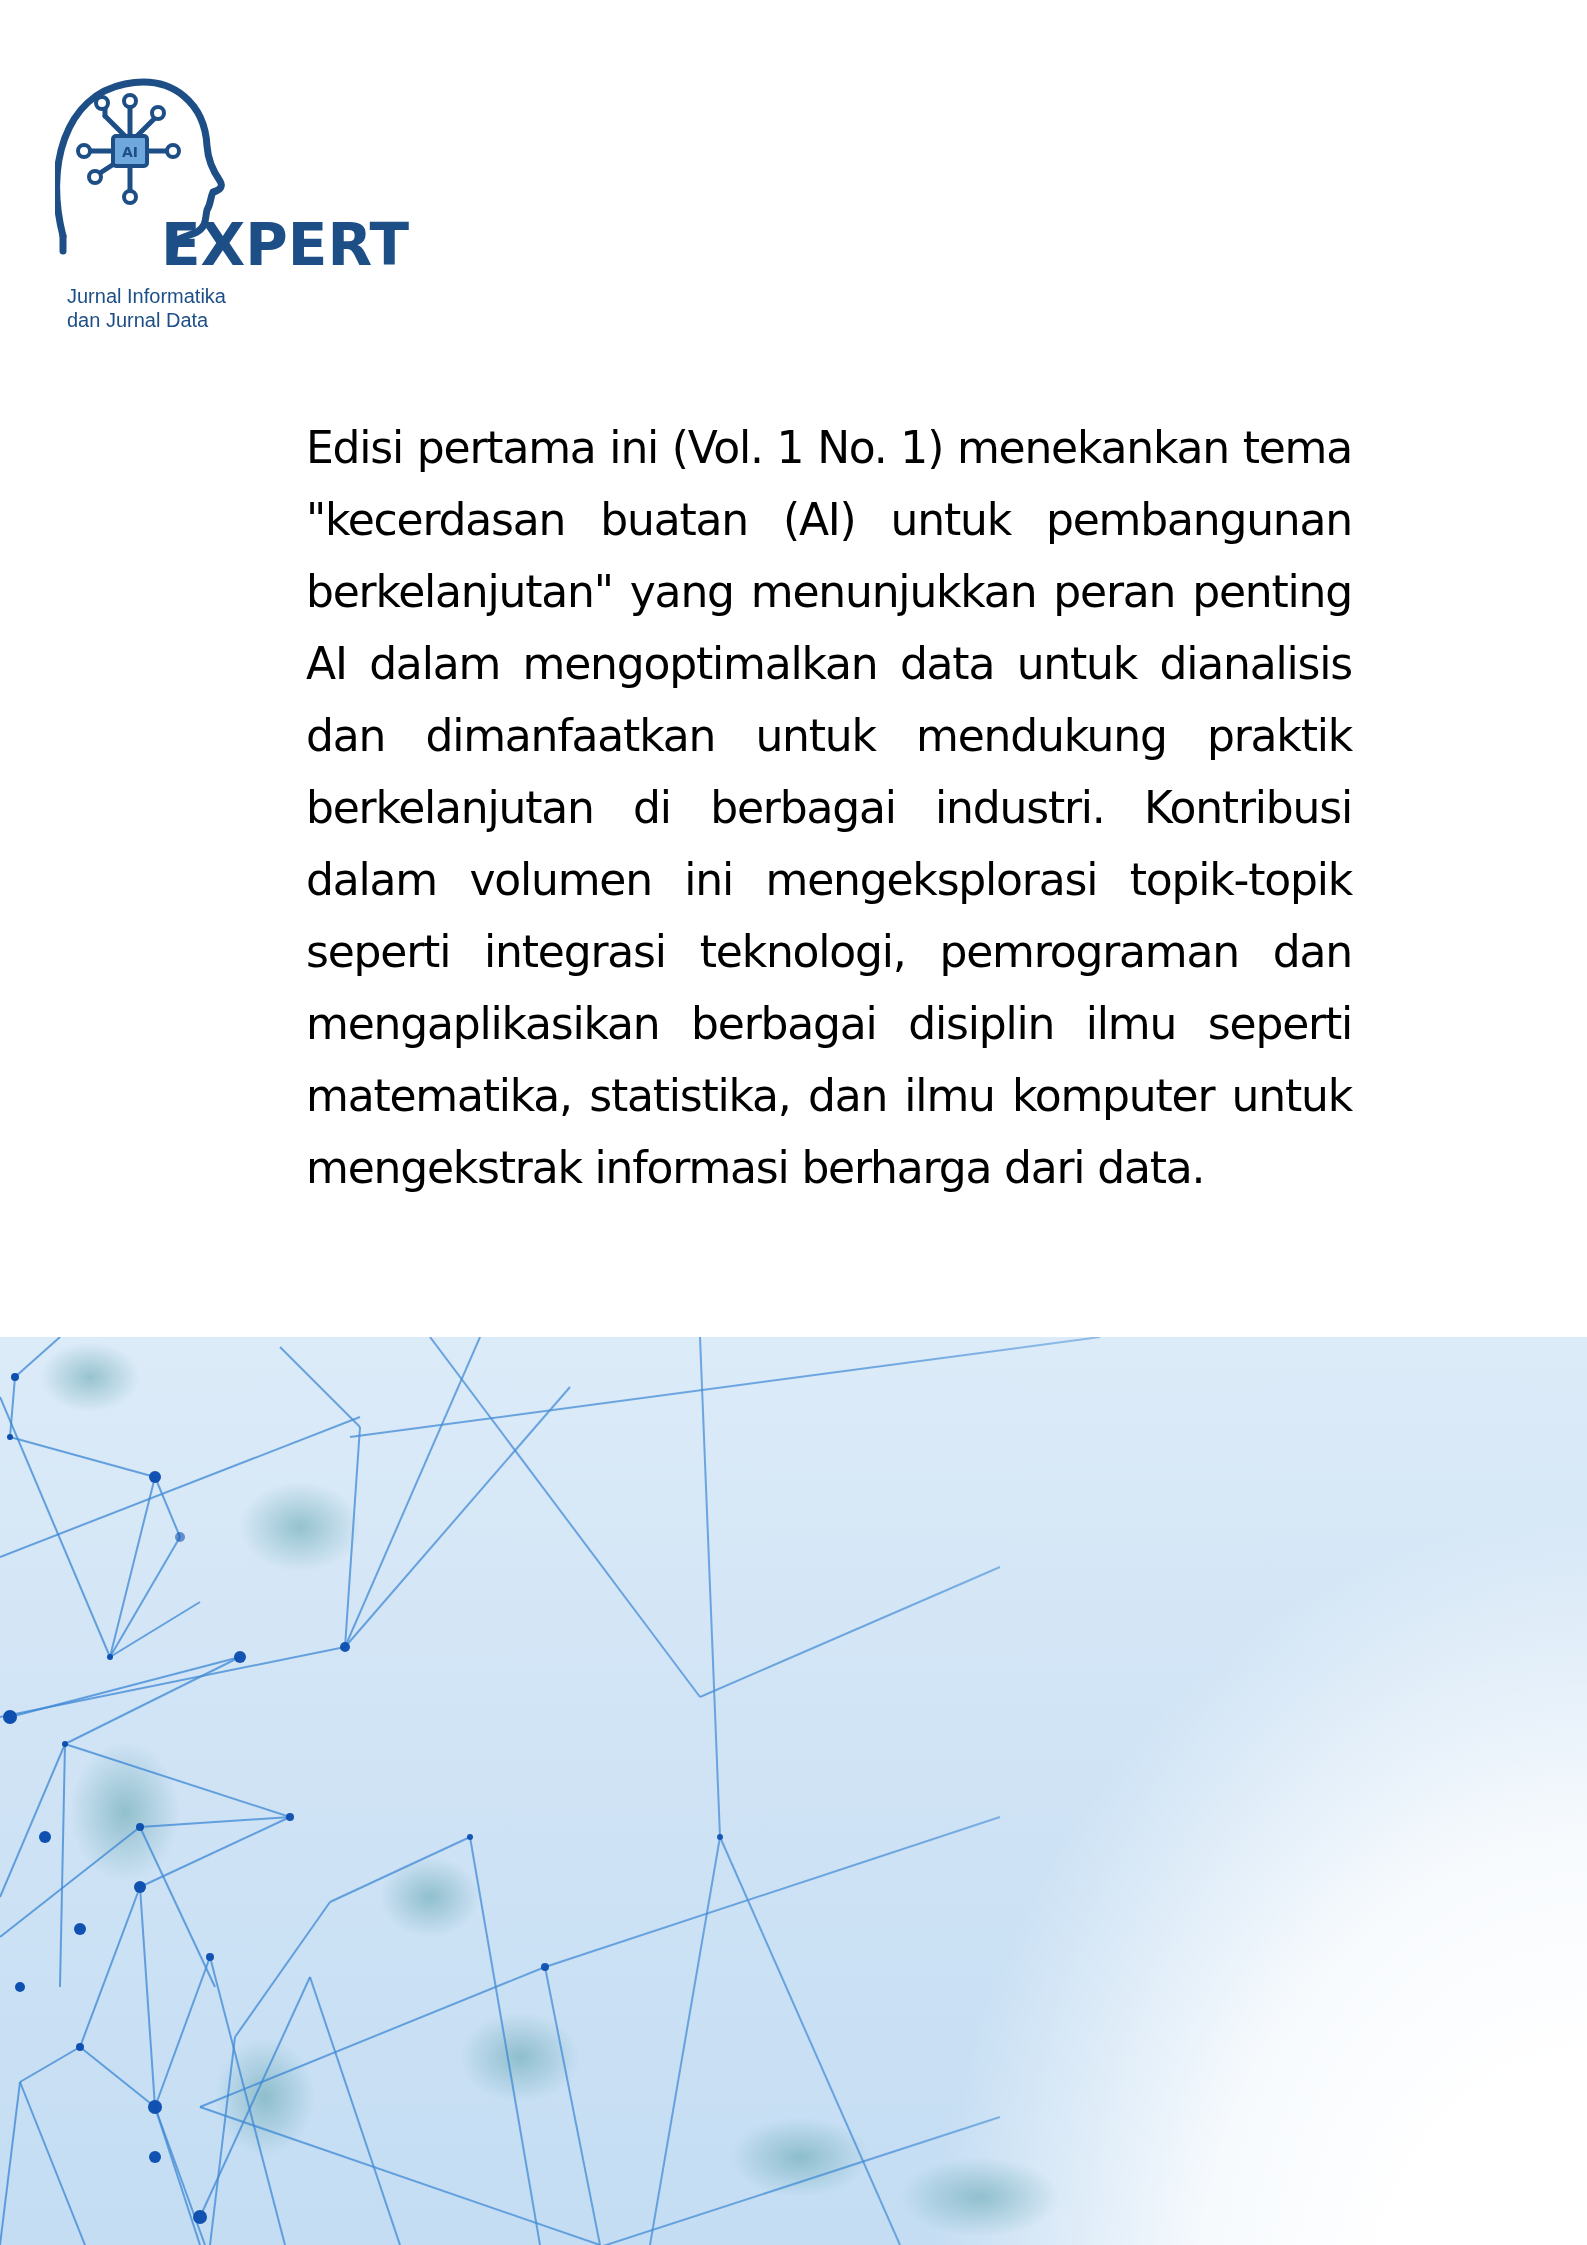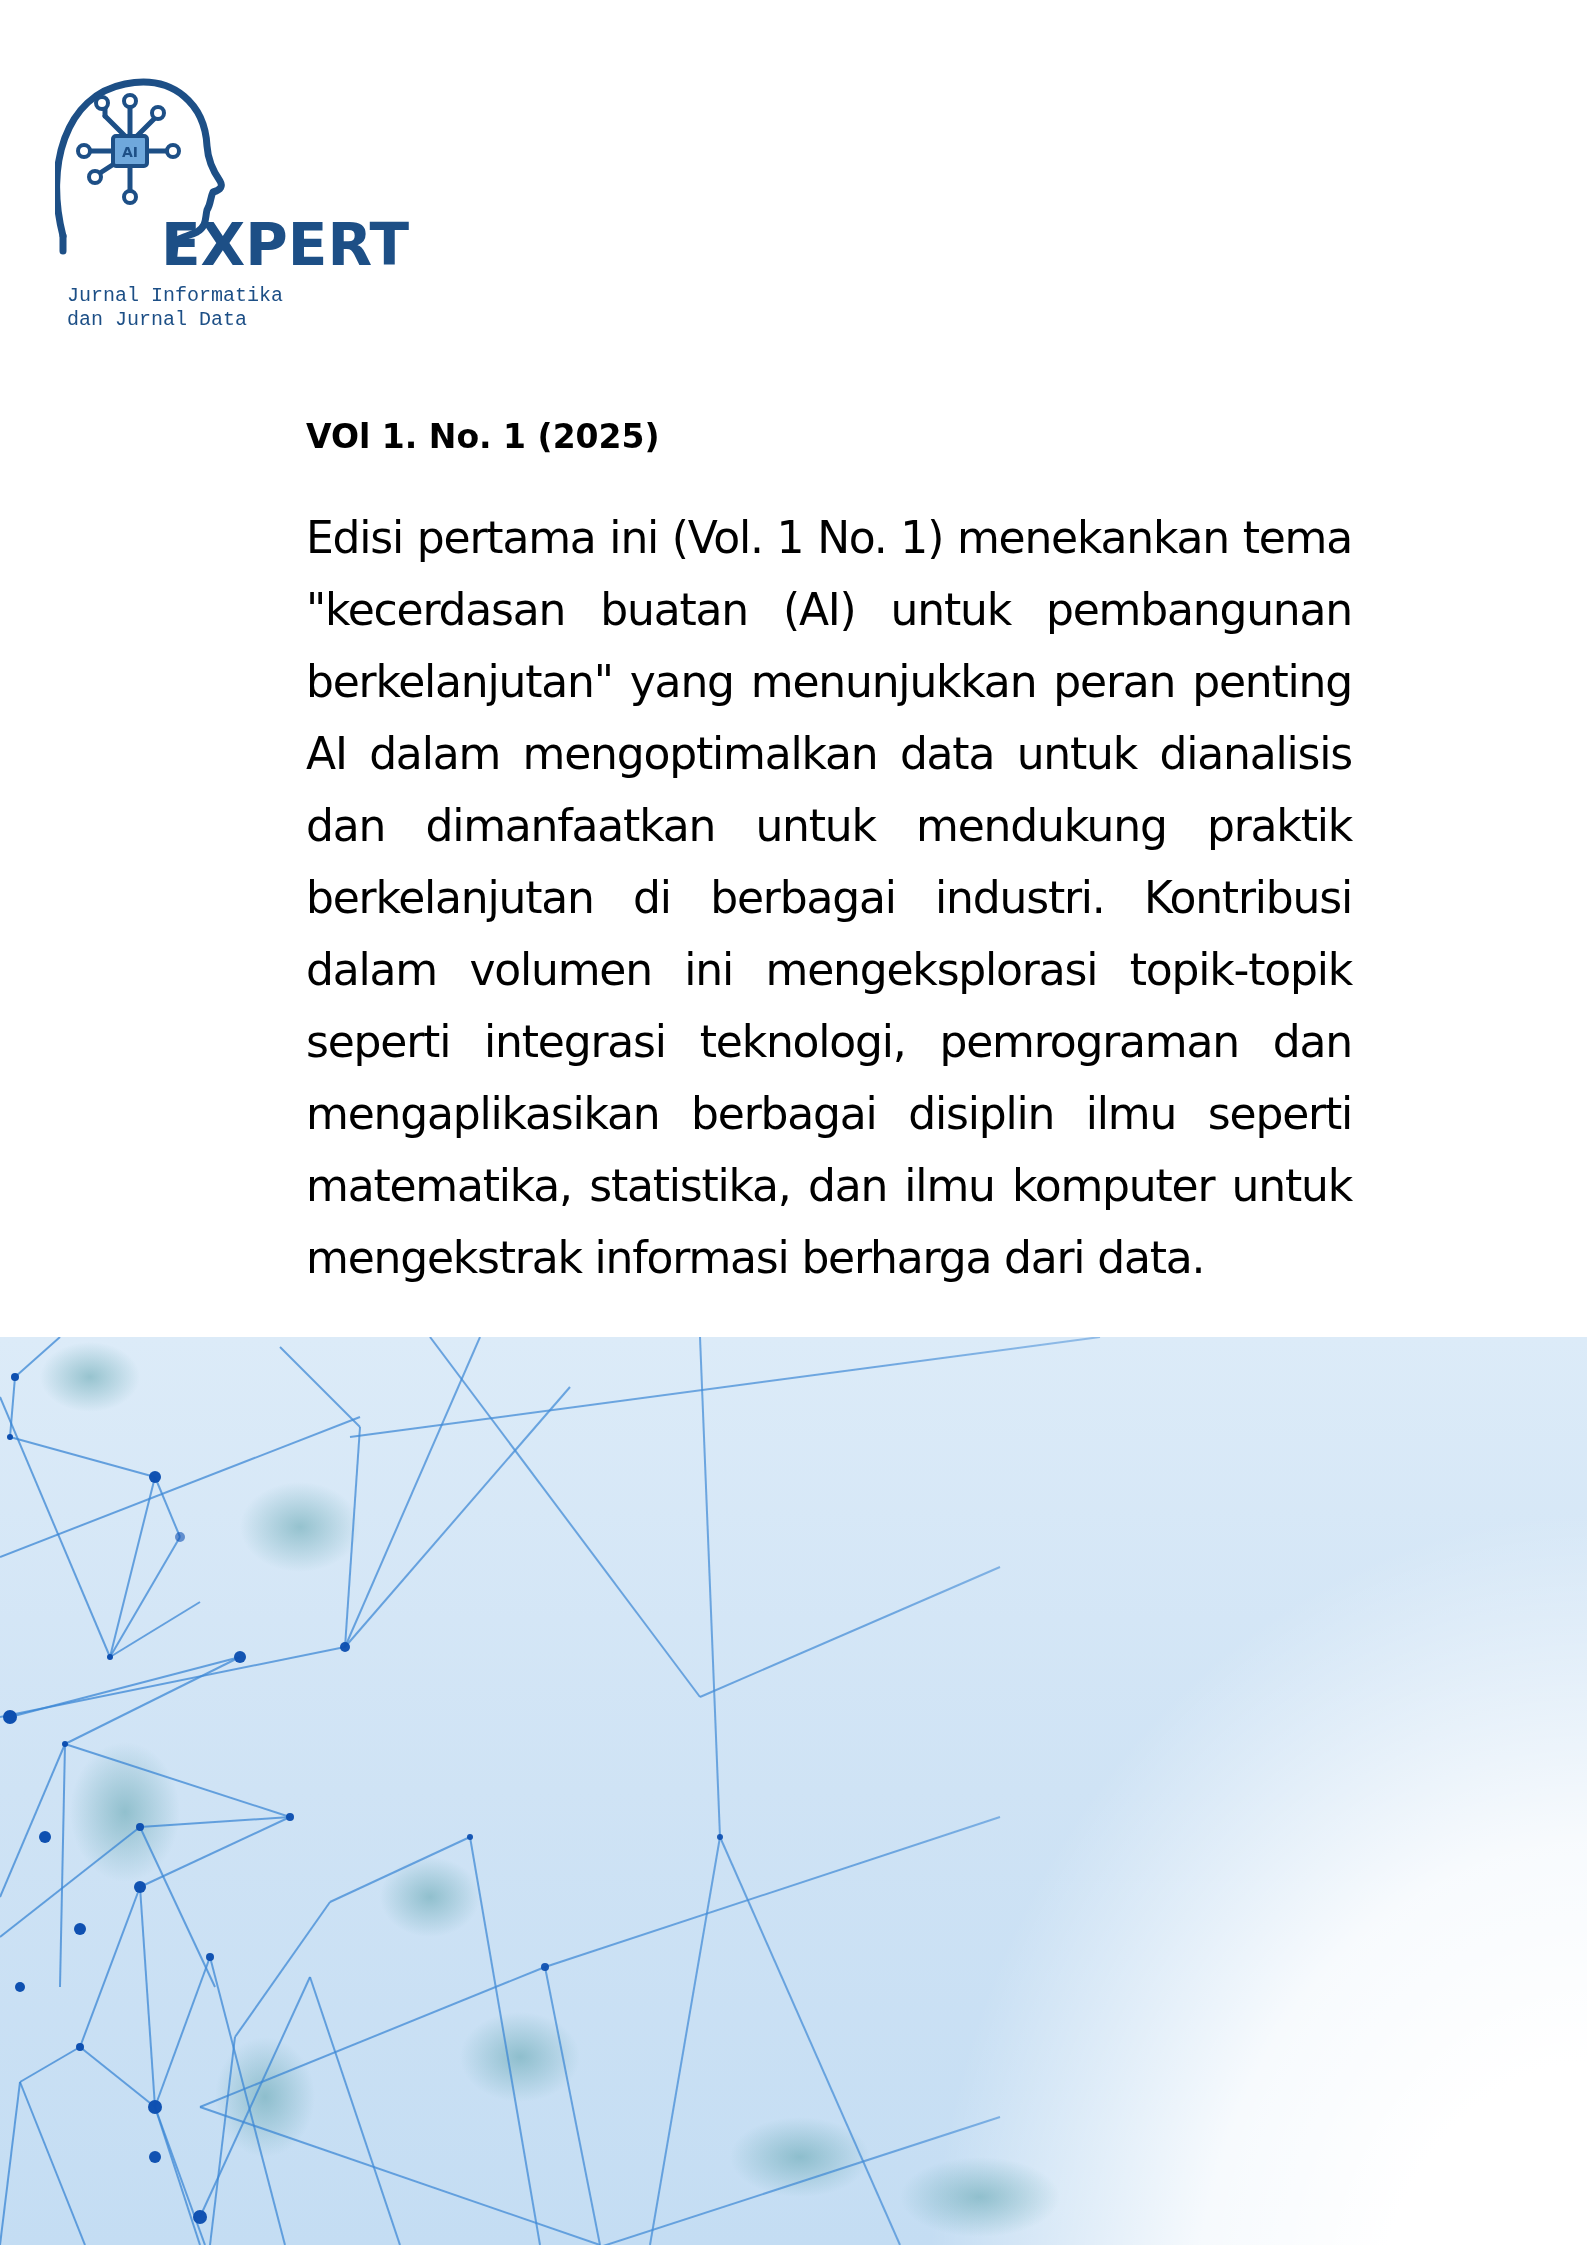--- a/index.html
+++ b/index.html
@@ -20,21 +20,21 @@
     position: absolute; left: 55px; top: 76px; width: 320px; height: 260px; z-index: 2;
   }
   .logo svg { position: absolute; left: 0; top: 0; }
   .logo-word {
     position: absolute; left: 82px; top: 140px;
     font-family: "DejaVu Sans", sans-serif; font-weight: bold;
     font-size: 58px; color: #1d4f86; letter-spacing: 0px; line-height: 1; margin-left: 24px;
   }
   .logo-sub {
     position: absolute; left: 12px; top: 208px;
-    font-family: Liberation Mono, monospace; font-size: 20px; color: #1d4f86;
+    font-family: Liberation Sans, sans-serif; font-size: 20px; color: #1d4f86;
     line-height: 24px;
   }
   .content {
     position: absolute; left: 306px; top: 412px; width: 1046px; z-index: 2;
     color: #000000;
   }
   .issue {
     font-family: "DejaVu Sans", sans-serif; font-weight: bold; font-size: 33px;
     line-height: 50px; margin: 0 0 40px 0;
   }
@@ -184,15 +184,14 @@
     <text x="75" y="81" text-anchor="middle" font-family="DejaVu Sans, sans-serif" font-weight="bold" font-size="14" fill="#1d4f86">AI</text>
   </svg>
   <div class="logo-word">EXPERT</div>
   <div class="logo-sub">
     <div>Jurnal Informatika</div>
     <div>dan Jurnal Data</div>
   </div>
 </div>
 
 <div class="content">
-  <div class="issue">VOl 1. No. 1 (2025)</div>
   <p class="para">Edisi pertama ini (Vol. 1 No. 1) menekankan tema "kecerdasan buatan (AI) untuk pembangunan berkelanjutan" yang menunjukkan peran penting AI dalam mengoptimalkan data untuk dianalisis dan dimanfaatkan untuk mendukung praktik berkelanjutan di berbagai industri. Kontribusi dalam volumen ini mengeksplorasi topik-topik seperti integrasi teknologi, pemrograman dan mengaplikasikan berbagai disiplin ilmu seperti matematika, statistika, dan ilmu komputer untuk mengekstrak informasi berharga dari data.</p>
 </div>
 
 </body></html>

